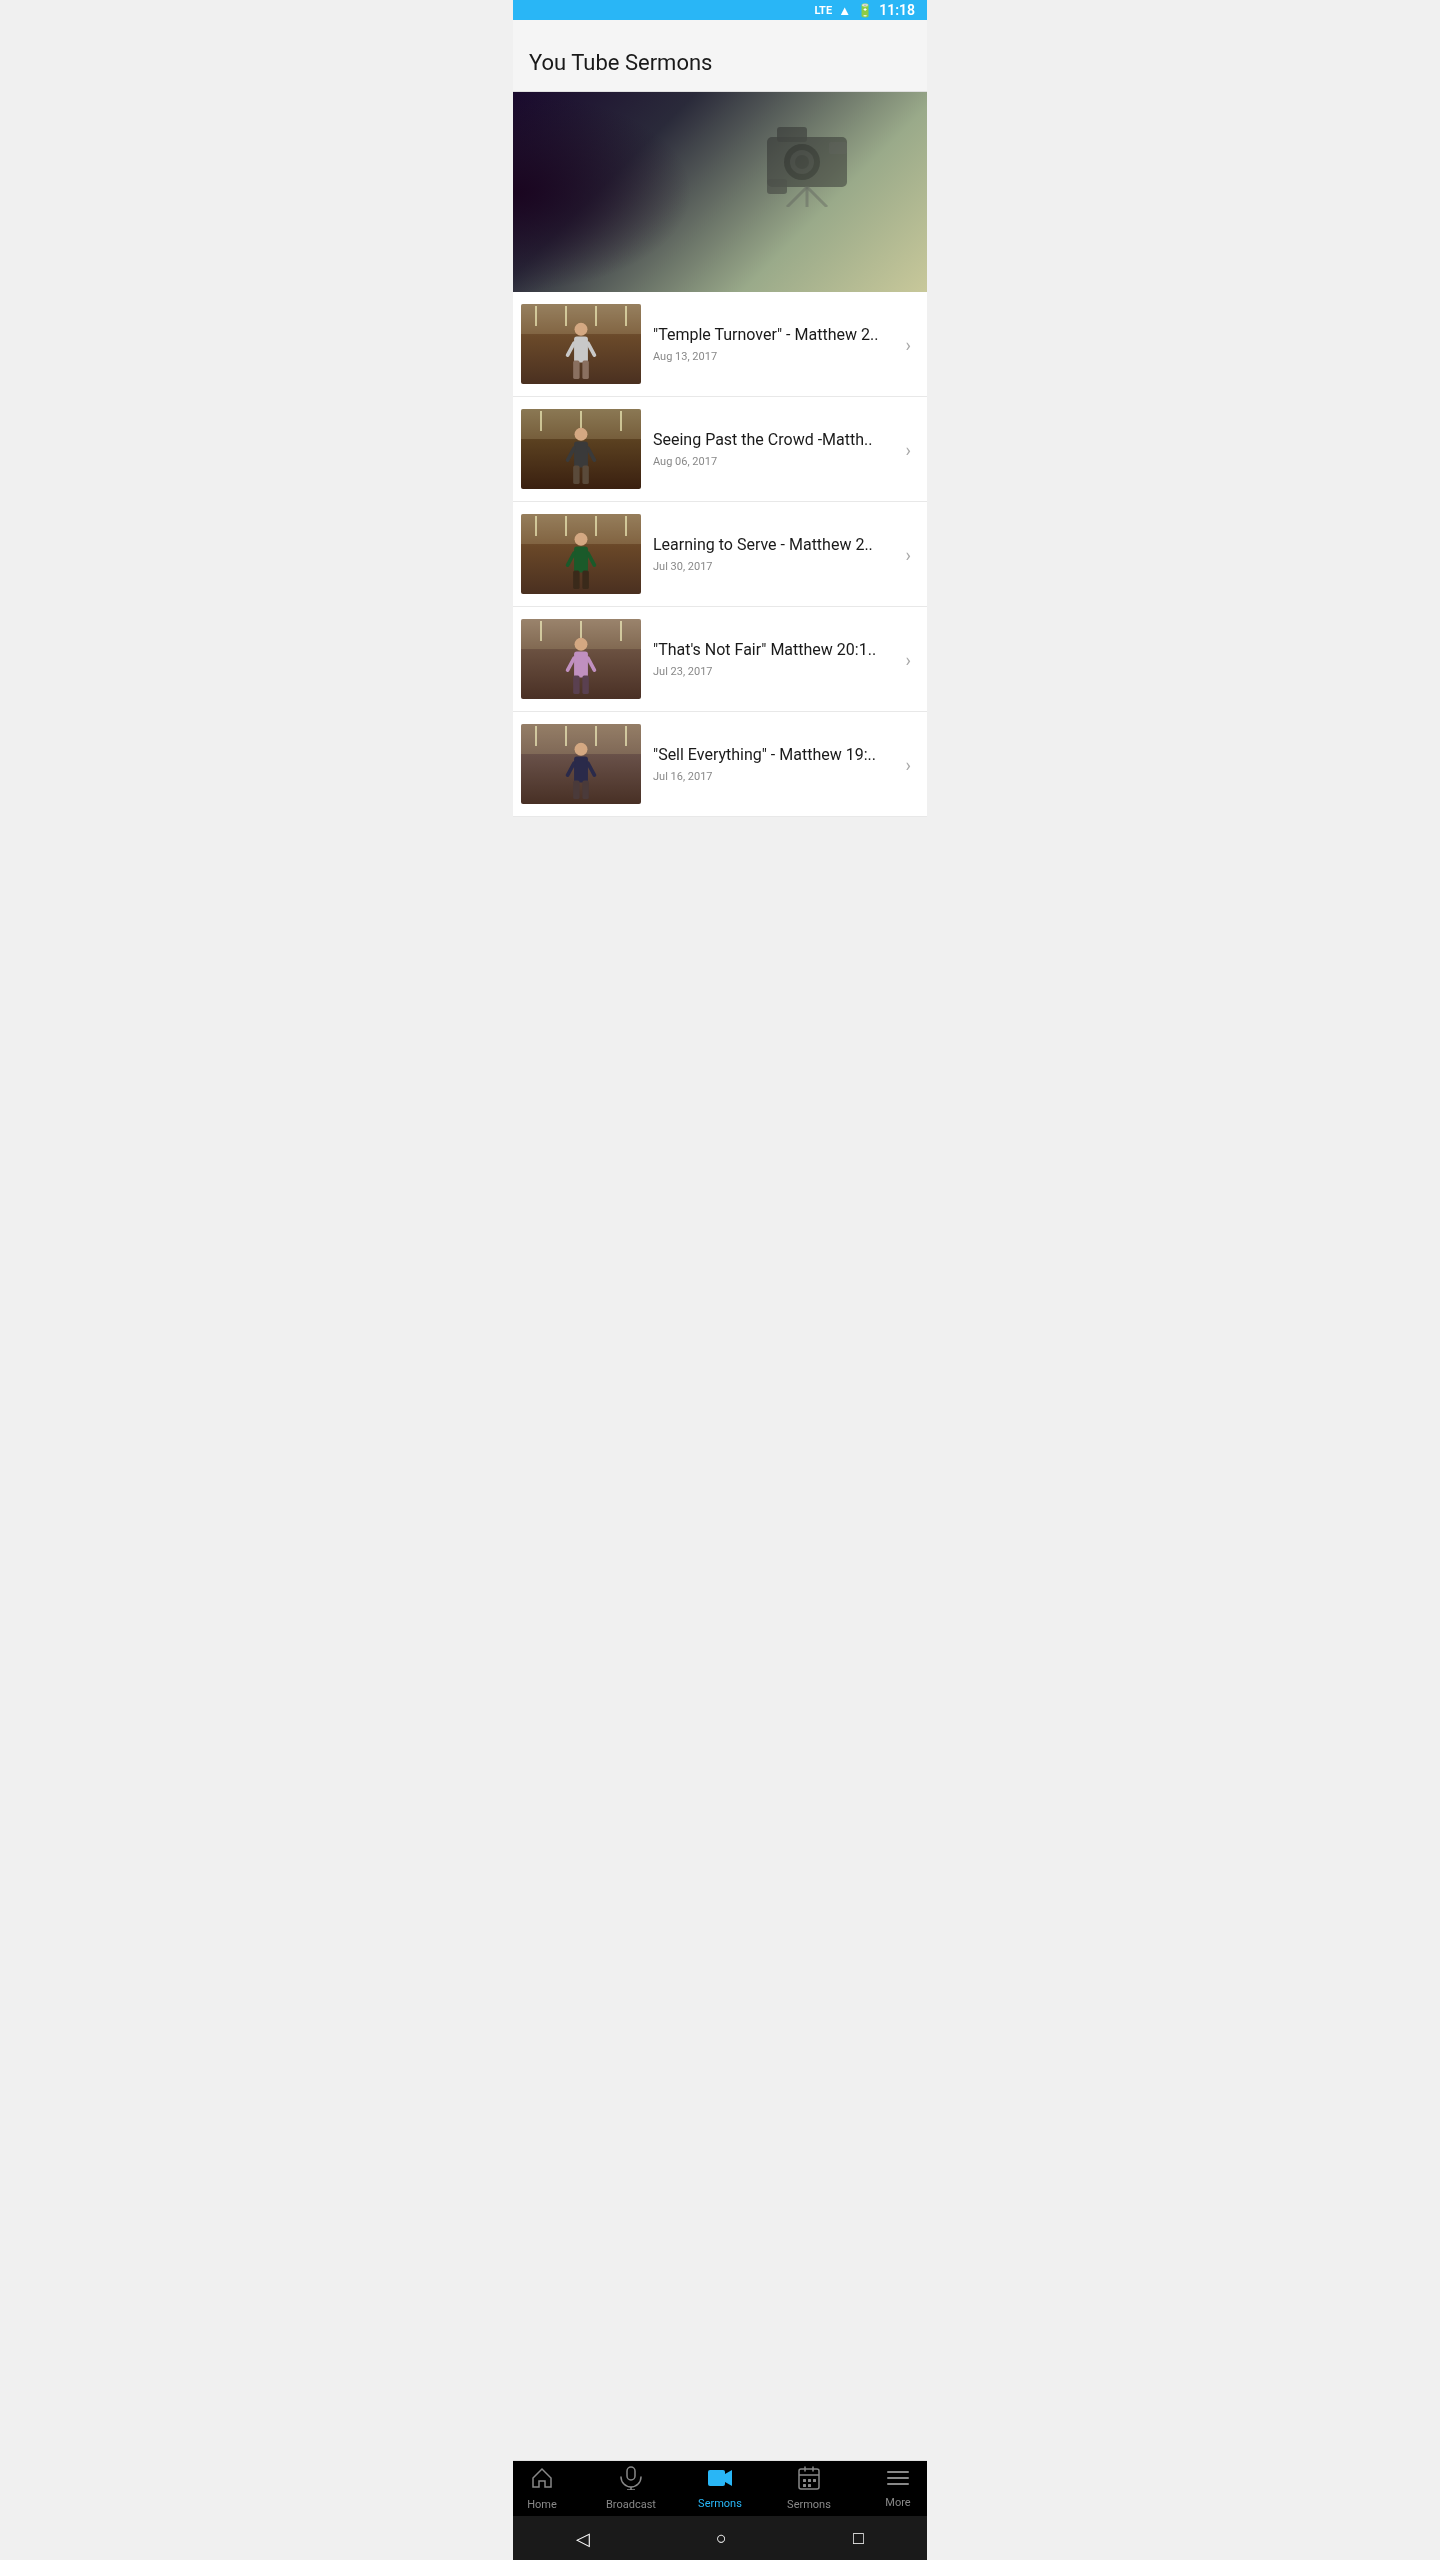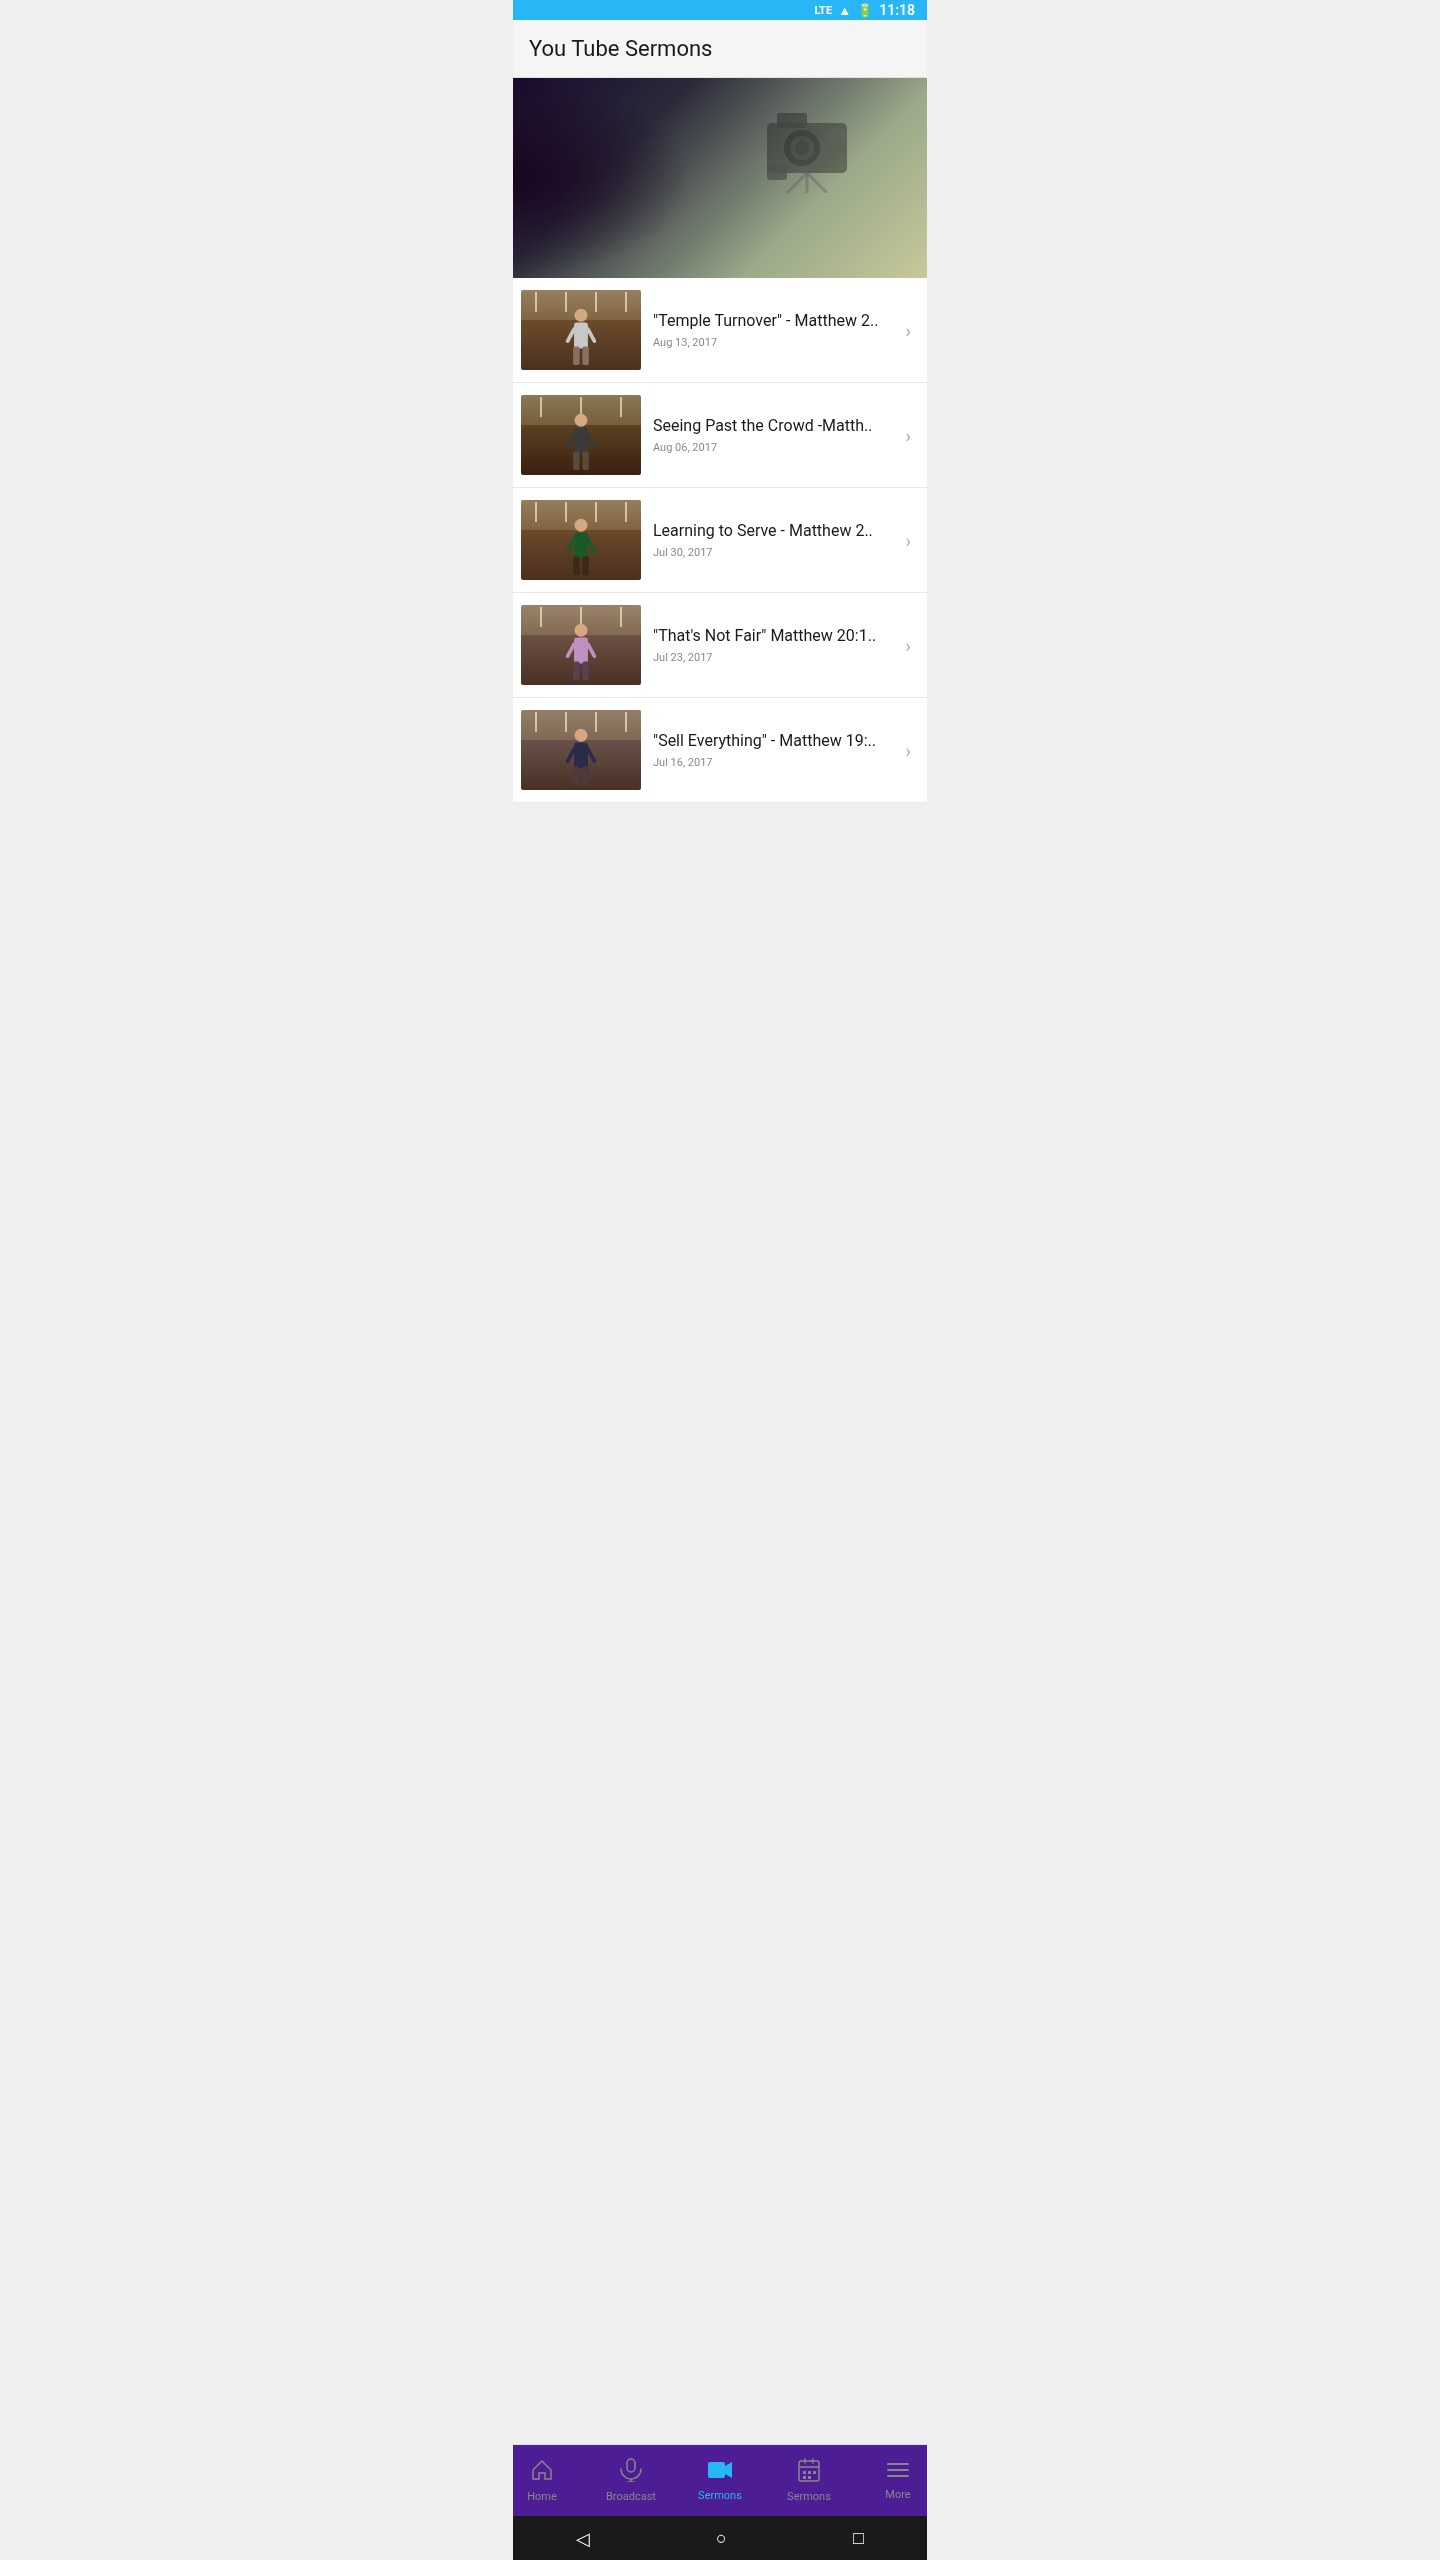--- a/index.html
+++ b/index.html
@@ -33,21 +33,21 @@
 
     .status-time {
       color: white;
       font-size: 14px;
       font-weight: 600;
     }
 
     
     .header {
       background: #f5f5f5;
-      padding: 16px 16px 16px;
+      padding: 30px 16px 16px;
       border-bottom: 1px solid #e0e0e0;
     }
 
     .header-title {
       font-size: 22px;
       font-weight: 400;
       color: #1a1a1a;
     }
 
     
@@ -165,24 +165,24 @@
       flex-shrink: 0;
     }
 
     
     .bottom-nav {
       position: fixed;
       bottom: 44px;
       left: 50%;
       transform: translateX(-50%);
       width: 414px;
-      background: #4c1d95;
+      background: #000000;
       border-top: 1px solid #e0e0e0;
       display: flex;
-      height: 72px;
+      height: 56px;
       gap: 31px;
     }
 
     .nav-item {
       flex: 1;
       display: flex;
       flex-direction: column;
       align-items: center;
       justify-content: center;
       gap: 3px;

